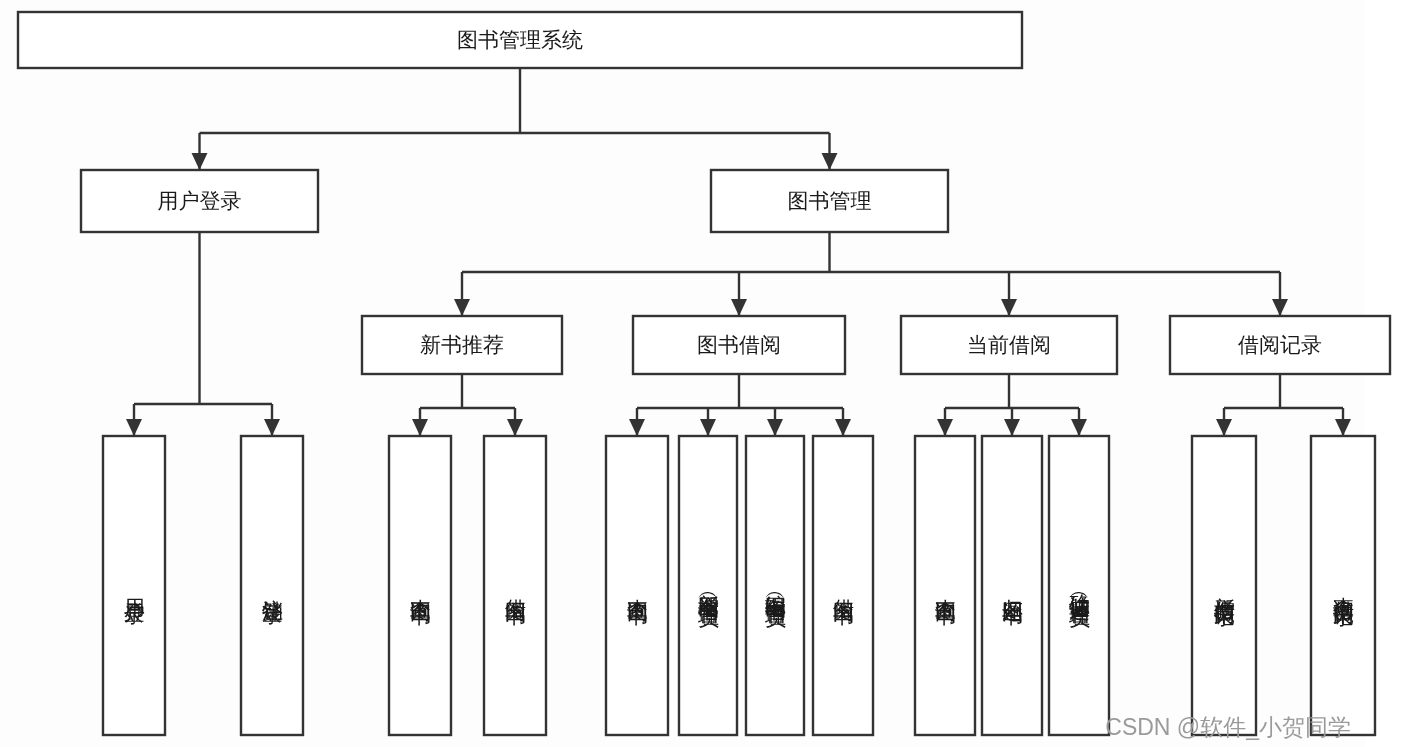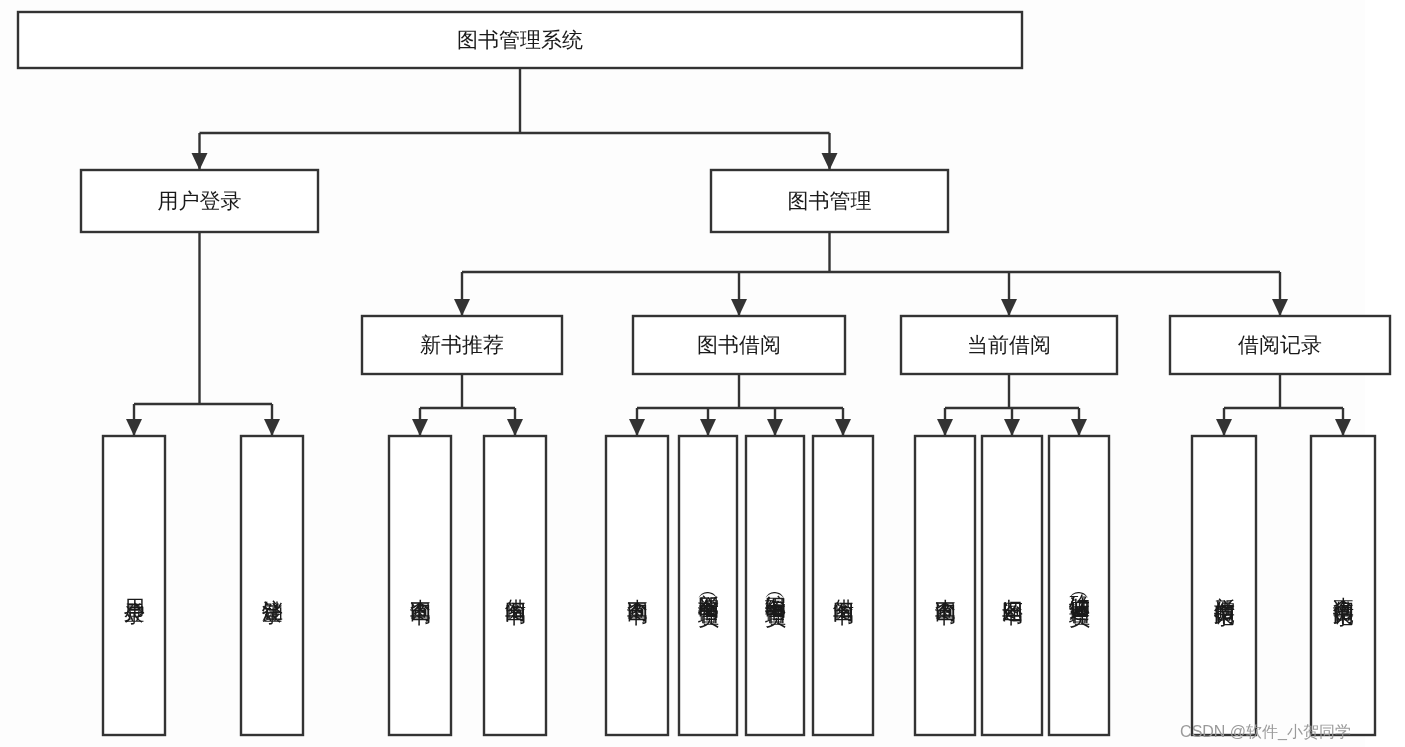--- a/index.html
+++ b/index.html
@@ -68,21 +68,21 @@
     letter-spacing: 2px;
     color: #1a1a1a;
     white-space: nowrap;
     text-align: center;
   }
   .watermark {
     position: absolute;
     right: 14px;
     bottom: 4px;
     font-family: "Liberation Sans", "DejaVu Sans", sans-serif;
-    font-size: 16px;
+    font-size: 23px;
     color: #9a9a9a;
     white-space: nowrap;
     pointer-events: none;
   }
 </style>
 </head>
 <body>
 
 <div id="diagram-root">
   <svg class="diagram-canvas" viewBox="0 0 1405 747">

